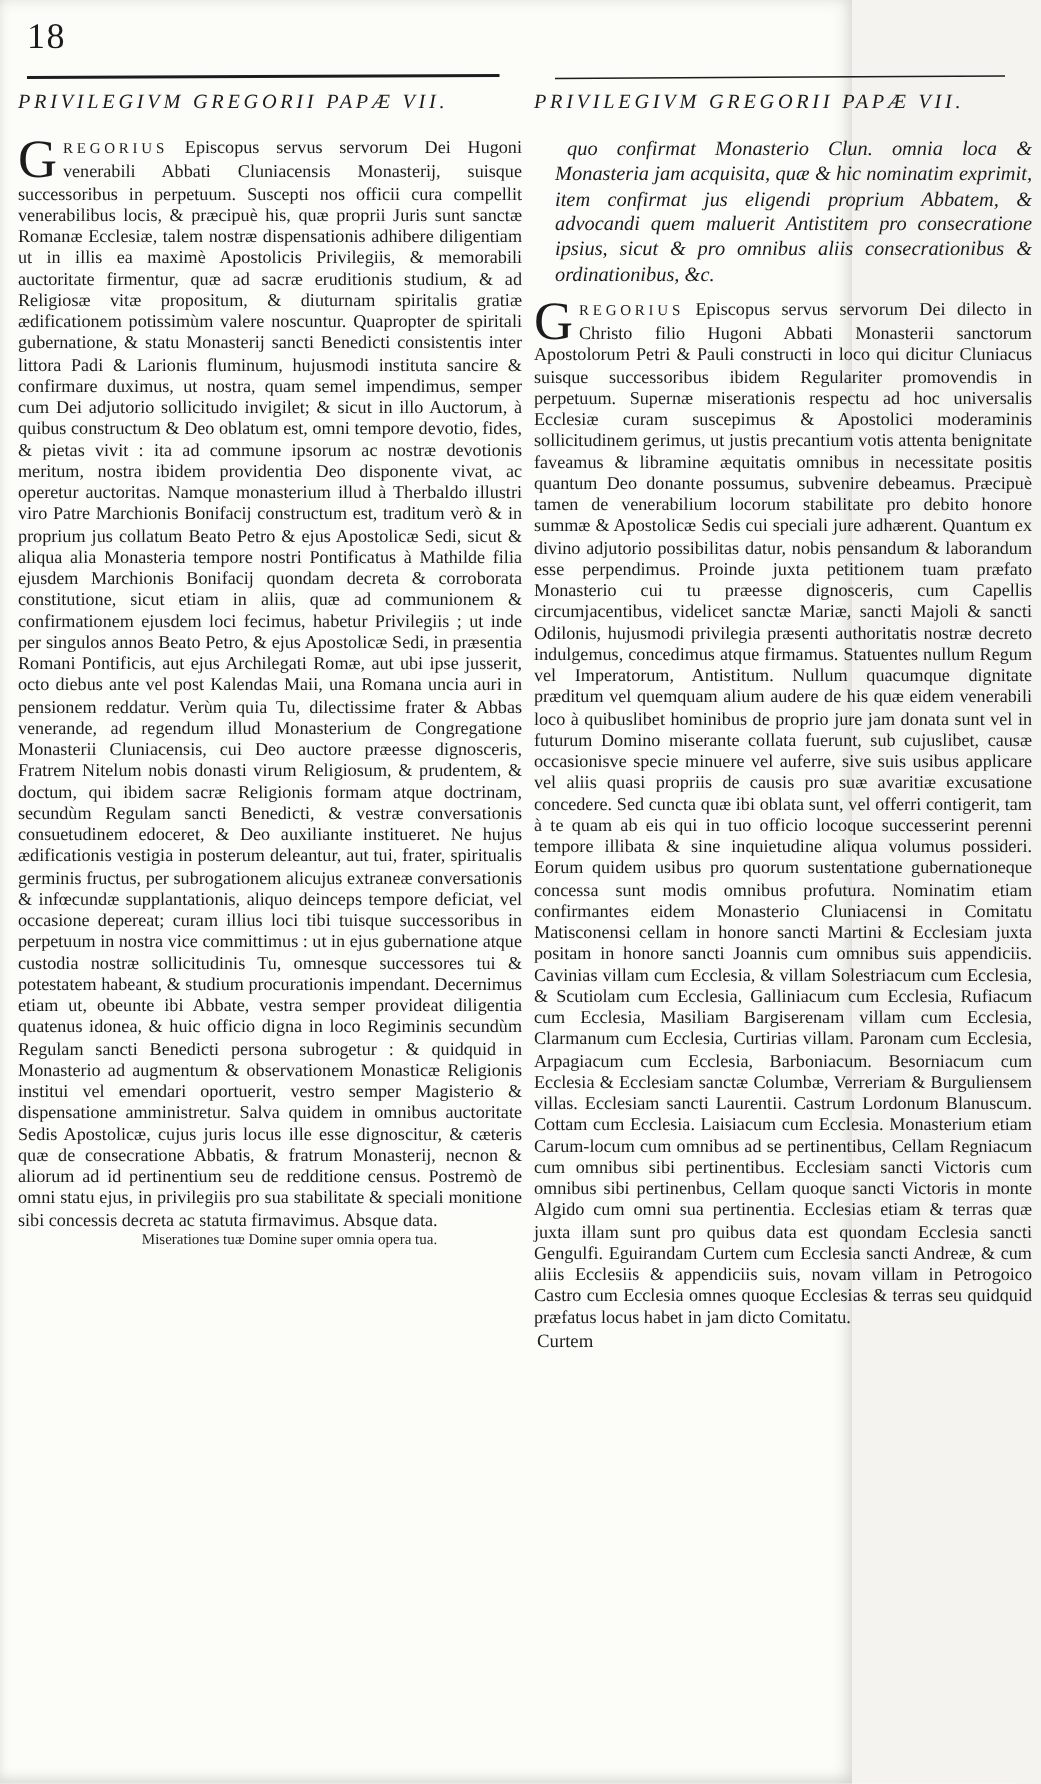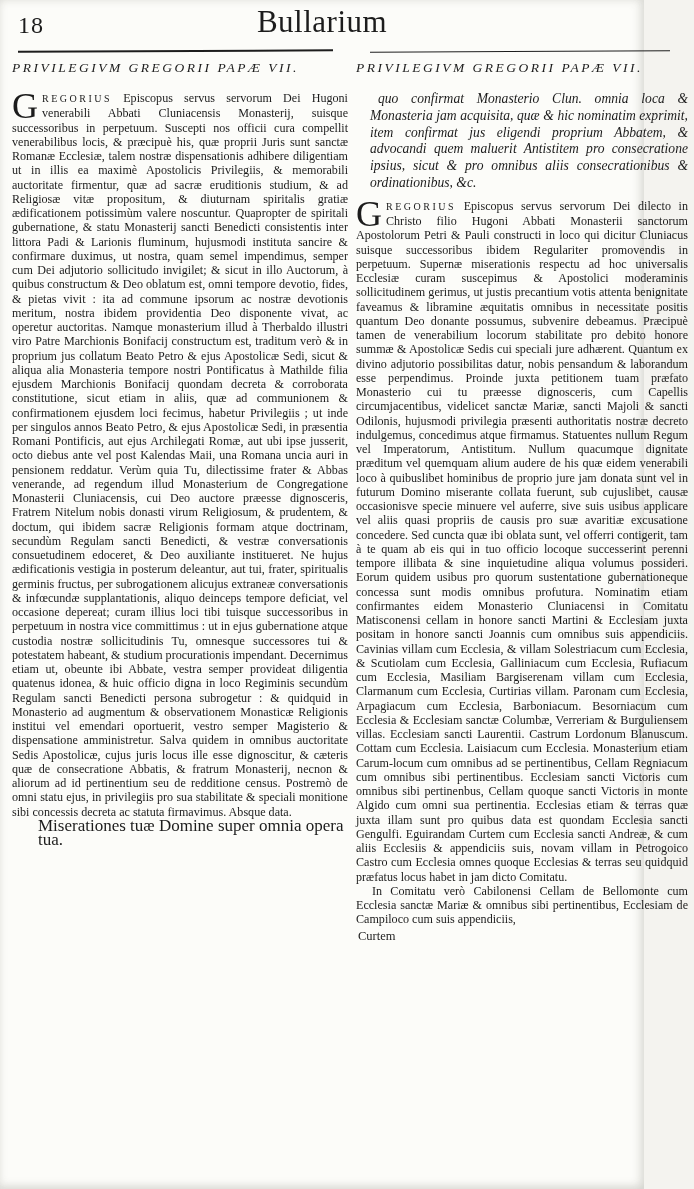--- a/index.html
+++ b/index.html
@@ -5,21 +5,21 @@
   html, body {
     margin: 0;
     padding: 0;
     width: 694px;
     height: 1189px;
     background: #f4f3ef;
     overflow: hidden;
   }
   .page {
     position: relative;
-    width: 644px;
+    width: 568px;
     height: 1189px;
     background: #fcfcf9;
     color: #1c1c1c;
     font-family: "Liberation Serif", "DejaVu Serif", serif;
     box-shadow: inset -4px 0 10px rgba(60,55,45,.12), inset 0 -4px 8px rgba(60,55,45,.10);
   }
   
   .page-number {
     position: absolute;
     left: 18px; top: 12px;
@@ -77,25 +77,25 @@
     float: left;
     font-size: 36px;
     line-height: 27px;
     padding: 2px 4px 0 0;
   }
   .opening-word {
     letter-spacing: 2.5px;
     font-size: 10px;
   }
   .closing-line {
-    font-size: 17px;
+    font-size: 10px;
     line-height: 14.25px;
     margin: 0;
     padding-left: 26px;
-    text-align: left;
+    text-align: center;
   }
   .para-2 {
     font-size: 12.1px;
     line-height: 14.25px;
     margin: 0;
     text-indent: 16px;
     text-align: justify;
   }
   .catchword {
     font-size: 12.5px;
@@ -104,31 +104,29 @@
     text-align: left;
     padding-right: 10px;
   }
 </style>
 </head>
 <body>
 
 <div class="page">
 
   <div class="page-number">18</div>
-  <div class="running-title">Bullarium</div>
   <div class="rule rule-left"></div>
   <div class="rule rule-right"></div>
 
   <div class="col col-left">
     <div class="act-heading">PRIVILEGIVM GREGORII PAPÆ VII.</div>
     <p class="body-text"><span class="dropcap">G</span><span class="opening-word">REGORIUS</span> <span>Episcopus servus servorum Dei Hugoni venerabili Abbati Cluniacensis Monasterij, suisque successoribus in perpetuum. Suscepti nos officii cura compellit venerabilibus locis, &amp; præcipuè his, quæ proprii Juris sunt sanctæ Romanæ Ecclesiæ, talem nostræ dispensationis adhibere diligentiam ut in illis ea maximè Apostolicis Privilegiis, &amp; memorabili auctoritate firmentur, quæ ad sacræ eruditionis studium, &amp; ad Religiosæ vitæ propositum, &amp; diuturnam spiritalis gratiæ ædificationem potissimùm valere noscuntur. Quapropter de spiritali gubernatione, &amp; statu Monasterij sancti Benedicti consistentis inter littora Padi &amp; Larionis fluminum, hujusmodi instituta sancire &amp; confirmare duximus, ut nostra, quam semel impendimus, semper cum Dei adjutorio sollicitudo invigilet; &amp; sicut in illo Auctorum, à quibus constructum &amp; Deo oblatum est, omni tempore devotio, fides, &amp; pietas vivit : ita ad commune ipsorum ac nostræ devotionis meritum, nostra ibidem providentia Deo disponente vivat, ac operetur auctoritas. Namque monasterium illud à Therbaldo illustri viro Patre Marchionis Bonifacij constructum est, traditum verò &amp; in proprium jus collatum Beato Petro &amp; ejus Apostolicæ Sedi, sicut &amp; aliqua alia Monasteria tempore nostri Pontificatus à Mathilde filia ejusdem Marchionis Bonifacij quondam decreta &amp; corroborata constitutione, sicut etiam in aliis, quæ ad communionem &amp; confirmationem ejusdem loci fecimus, habetur Privilegiis ; ut inde per singulos annos Beato Petro, &amp; ejus Apostolicæ Sedi, in præsentia Romani Pontificis, aut ejus Archilegati Romæ, aut ubi ipse jusserit, octo diebus ante vel post Kalendas Maii, una Romana uncia auri in pensionem reddatur. Verùm quia Tu, dilectissime frater &amp; Abbas venerande, ad regendum illud Monasterium de Congregatione Monasterii Cluniacensis, cui Deo auctore præesse dignosceris, Fratrem Nitelum nobis donasti virum Religiosum, &amp; prudentem, &amp; doctum, qui ibidem sacræ Religionis formam atque doctrinam, secundùm Regulam sancti Benedicti, &amp; vestræ conversationis consuetudinem edoceret, &amp; Deo auxiliante institueret. Ne hujus ædificationis vestigia in posterum deleantur, aut tui, frater, spiritualis germinis fructus, per subrogationem alicujus extraneæ conversationis &amp; infœcundæ supplantationis, aliquo deinceps tempore deficiat, vel occasione depereat; curam illius loci tibi tuisque successoribus in perpetuum in nostra vice committimus : ut in ejus gubernatione atque custodia nostræ sollicitudinis Tu, omnesque successores tui &amp; potestatem habeant, &amp; studium procurationis impendant. Decernimus etiam ut, obeunte ibi Abbate, vestra semper provideat diligentia quatenus idonea, &amp; huic officio digna in loco Regiminis secundùm Regulam sancti Benedicti persona subrogetur : &amp; quidquid in Monasterio ad augmentum &amp; observationem Monasticæ Religionis institui vel emendari oportuerit, vestro semper Magisterio &amp; dispensatione amministretur. Salva quidem in omnibus auctoritate Sedis Apostolicæ, cujus juris locus ille esse dignoscitur, &amp; cæteris quæ de consecratione Abbatis, &amp; fratrum Monasterij, necnon &amp; aliorum ad id pertinentium seu de redditione census. Postremò de omni statu ejus, in privilegiis pro sua stabilitate &amp; speciali monitione sibi concessis decreta ac statuta firmavimus. Absque data.</span></p>
     <p class="closing-line">Miserationes tuæ Domine super omnia opera tua.</p>
   </div>
 
   <div class="col col-right">
     <div class="act-heading">PRIVILEGIVM GREGORII PAPÆ VII.</div>
     <p class="argument">quo confirmat Monasterio Clun. omnia loca &amp; Monasteria jam acquisita, quæ &amp; hic nominatim exprimit, item confirmat jus eligendi proprium Abbatem, &amp; advocandi quem maluerit Antistitem pro consecratione ipsius, sicut &amp; pro omnibus aliis consecrationibus &amp; ordinationibus, &amp;c.</p>
     <p class="body-text"><span class="dropcap">G</span><span class="opening-word">REGORIUS</span> <span>Episcopus servus servorum Dei dilecto in Christo filio Hugoni Abbati Monasterii sanctorum Apostolorum Petri &amp; Pauli constructi in loco qui dicitur Cluniacus suisque successoribus ibidem Regulariter promovendis in perpetuum. Supernæ miserationis respectu ad hoc universalis Ecclesiæ curam suscepimus &amp; Apostolici moderaminis sollicitudinem gerimus, ut justis precantium votis attenta benignitate faveamus &amp; libramine æquitatis omnibus in necessitate positis quantum Deo donante possumus, subvenire debeamus. Præcipuè tamen de venerabilium locorum stabilitate pro debito honore summæ &amp; Apostolicæ Sedis cui speciali jure adhærent. Quantum ex divino adjutorio possibilitas datur, nobis pensandum &amp; laborandum esse perpendimus. Proinde juxta petitionem tuam præfato Monasterio cui tu præesse dignosceris, cum Capellis circumjacentibus, videlicet sanctæ Mariæ, sancti Majoli &amp; sancti Odilonis, hujusmodi privilegia præsenti authoritatis nostræ decreto indulgemus, concedimus atque firmamus. Statuentes nullum Regum vel Imperatorum, Antistitum. Nullum quacumque dignitate præditum vel quemquam alium audere de his quæ eidem venerabili loco à quibuslibet hominibus de proprio jure jam donata sunt vel in futurum Domino miserante collata fuerunt, sub cujuslibet, causæ occasionisve specie minuere vel auferre, sive suis usibus applicare vel aliis quasi propriis de causis pro suæ avaritiæ excusatione concedere. Sed cuncta quæ ibi oblata sunt, vel offerri contigerit, tam à te quam ab eis qui in tuo officio locoque successerint perenni tempore illibata &amp; sine inquietudine aliqua volumus possideri. Eorum quidem usibus pro quorum sustentatione gubernationeque concessa sunt modis omnibus profutura. Nominatim etiam confirmantes eidem Monasterio Cluniacensi in Comitatu Matisconensi cellam in honore sancti Martini &amp; Ecclesiam juxta positam in honore sancti Joannis cum omnibus suis appendiciis. Cavinias villam cum Ecclesia, &amp; villam Solestriacum cum Ecclesia, &amp; Scutiolam cum Ecclesia, Galliniacum cum Ecclesia, Rufiacum cum Ecclesia, Masiliam Bargiserenam villam cum Ecclesia, Clarmanum cum Ecclesia, Curtirias villam. Paronam cum Ecclesia, Arpagiacum cum Ecclesia, Barboniacum. Besorniacum cum Ecclesia &amp; Ecclesiam sanctæ Columbæ, Verreriam &amp; Burguliensem villas. Ecclesiam sancti Laurentii. Castrum Lordonum Blanuscum. Cottam cum Ecclesia. Laisiacum cum Ecclesia. Monasterium etiam Carum-locum cum omnibus ad se pertinentibus, Cellam Regniacum cum omnibus sibi pertinentibus. Ecclesiam sancti Victoris cum omnibus sibi pertinenbus, Cellam quoque sancti Victoris in monte Algido cum omni sua pertinentia. Ecclesias etiam &amp; terras quæ juxta illam sunt pro quibus data est quondam Ecclesia sancti Gengulfi. Eguirandam Curtem cum Ecclesia sancti Andreæ, &amp; cum aliis Ecclesiis &amp; appendiciis suis, novam villam in Petrogoico Castro cum Ecclesia omnes quoque Ecclesias &amp; terras seu quidquid præfatus locus habet in jam dicto Comitatu.</span></p>
-    <p class="para-2">In Comitatu verò Cabilonensi Cellam de Bellomonte cum Ecclesia sanctæ Mariæ &amp; omnibus sibi pertinentibus, Ecclesiam de Campiloco cum suis appendiciis,</p>
     <p class="catchword">Curtem</p>
   </div>
 
 </div>
 
 </body></html>

